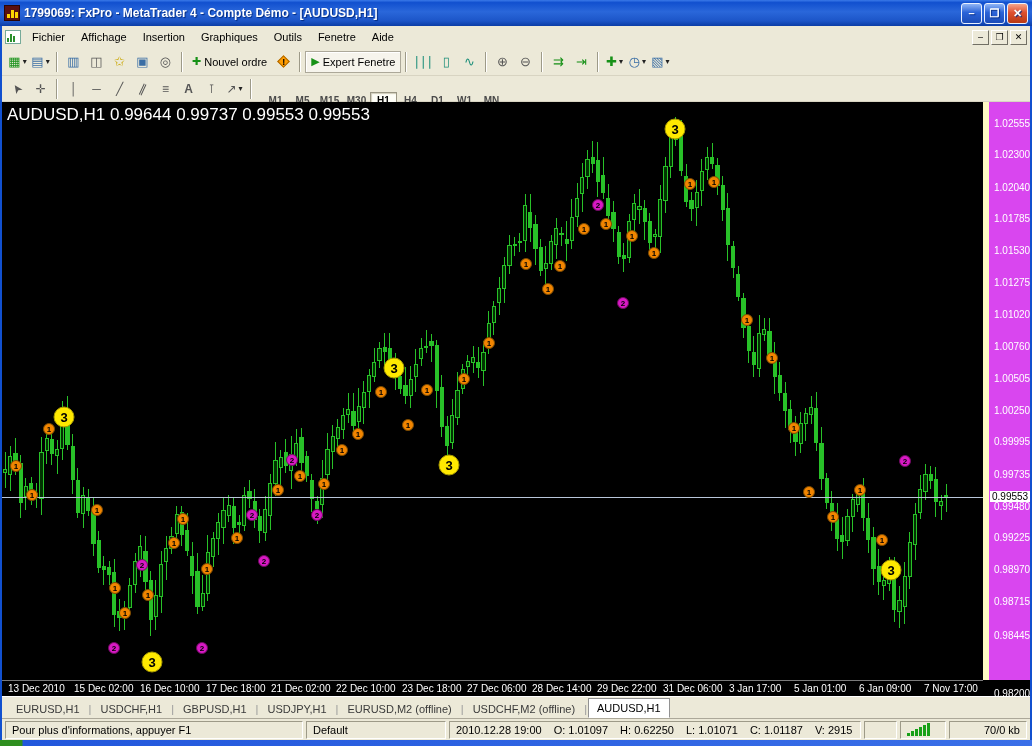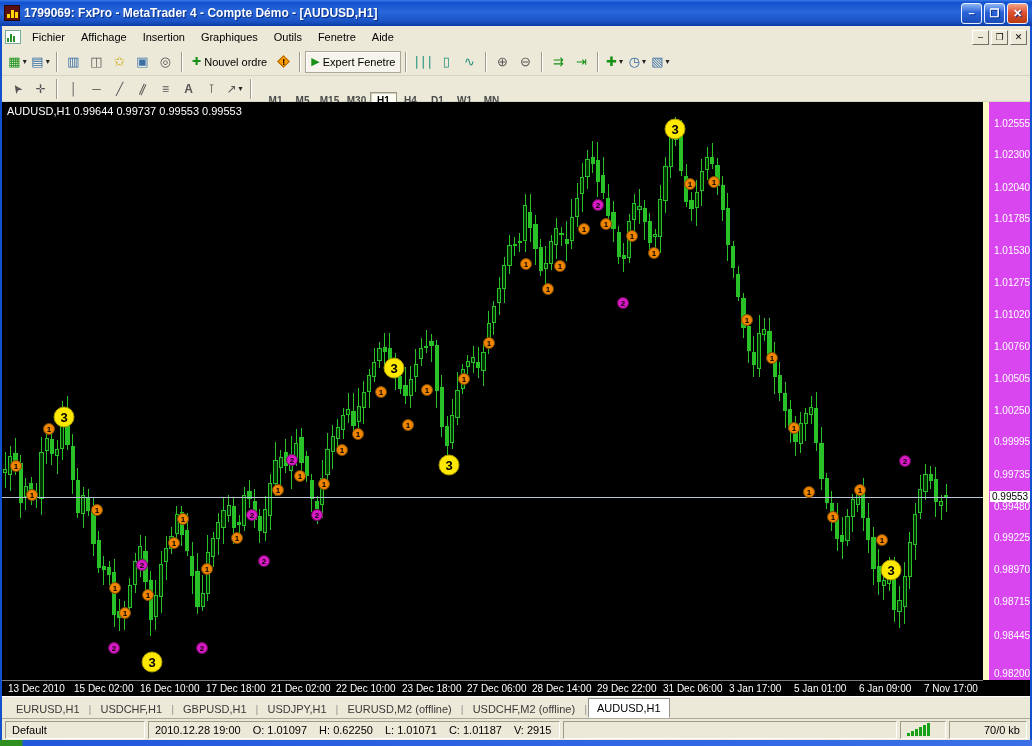--- a/index.html
+++ b/index.html
@@ -55,21 +55,21 @@
   
   .chartwrap { height:594px; flex:0 0 594px; position:relative; background:#000; overflow:hidden; }
   svg.candles { position:absolute; left:0; top:0; }
   .bidline { position:absolute; left:0; width:981px; height:1px; background:#b9c6da; z-index:2; }
   .markers { position:absolute; left:0; top:0; width:981px; height:578px; z-index:3; }
   .marker { position:absolute; transform:translate(-50%,-50%); border-radius:50%; text-align:center;
     color:#000; font-weight:bold; }
   .m1 { width:12px; height:12px; font-size:8px; line-height:11px; background:#f28500; border:1px solid #7d4b00; }
   .m2 { width:12px; height:12px; font-size:8px; line-height:11px; background:#d819c4; border:1px solid #6e0a60; }
   .m3 { width:21px; height:21px; font-size:13px; line-height:20px; background:#ffe900; border:1px solid #a89a00; }
-  .symbol-label { position:absolute; left:5px; top:3px; color:#fff; font-size:11px; z-index:4; }
+  .symbol-label { position:absolute; left:5px; top:3px; color:#fff; font-size:17px; z-index:4; }
   .pricescale { position:absolute; right:0; top:0; width:47px; height:578px; background:#d946ef;
     border-left:6px solid #fef9c3; z-index:5; }
   .plabel { position:absolute; left:5px; color:#fff; font-size:10px; }
   .bidbox { position:absolute; left:1px; width:45px; background:#fff; color:#000; font-size:10px;
     padding:0 2px; z-index:6; }
   .timeaxis { position:absolute; left:0; top:578px; width:981px; height:16px; background:#000;
     border-top:1px solid #7a7a7a; z-index:4; }
   .tlabel { position:absolute; top:2px; color:#fff; font-size:10px; white-space:nowrap; }
 
   
@@ -696,21 +696,21 @@
           <div class="plabel" style="top: 239px;">1.00760</div>
           <div class="plabel" style="top: 271px;">1.00505</div>
           <div class="plabel" style="top: 303px;">1.00250</div>
           <div class="plabel" style="top: 334px;">0.99995</div>
           <div class="plabel" style="top: 367px;">0.99735</div>
           <div class="plabel" style="top: 399px;">0.99480</div>
           <div class="plabel" style="top: 430px;">0.99225</div>
           <div class="plabel" style="top: 462px;">0.98970</div>
           <div class="plabel" style="top: 494px;">0.98715</div>
           <div class="plabel" style="top: 528px;">0.98445</div>
-          <div class="plabel" style="top: 566px;">0.98200</div>
+          <div class="plabel" style="top: 586px;">0.98200</div>
           <div class="bidbox" style="top: 389px;">0.99553</div>
         </div>
       <div class="timeaxis">
           <div class="tlabel" style="left: 6px;">13 Dec 2010</div>
           <div class="tlabel" style="left: 72px;">15 Dec 02:00</div>
           <div class="tlabel" style="left: 138px;">16 Dec 10:00</div>
           <div class="tlabel" style="left: 204px;">17 Dec 18:00</div>
           <div class="tlabel" style="left: 269px;">21 Dec 02:00</div>
           <div class="tlabel" style="left: 334px;">22 Dec 10:00</div>
           <div class="tlabel" style="left: 400px;">23 Dec 18:00</div>
@@ -735,20 +735,21 @@
         <div class="tab">USDJPY,H1</div>
         <span class="tabsep">|</span>
         <div class="tab">EURUSD,M2 (offline)</div>
         <span class="tabsep">|</span>
         <div class="tab">USDCHF,M2 (offline)</div>
         <span class="tabsep">|</span>
         <div class="tab active">AUDUSD,H1</div>
       </div>
 
     <div class="statusbar">
+      <div class="seg s1">Pour plus d'informations, appuyer F1</div>
       <div class="seg s2">Default</div>
       <div class="seg s3">
         <span>2010.12.28 19:00</span>
         <span>O: 1.01097</span>
         <span>H: 0.62250</span>
         <span>L: 1.01071</span>
         <span>C: 1.01187</span>
         <span>V: 2915</span>
       </div>
       <div class="seg sfill"></div>

